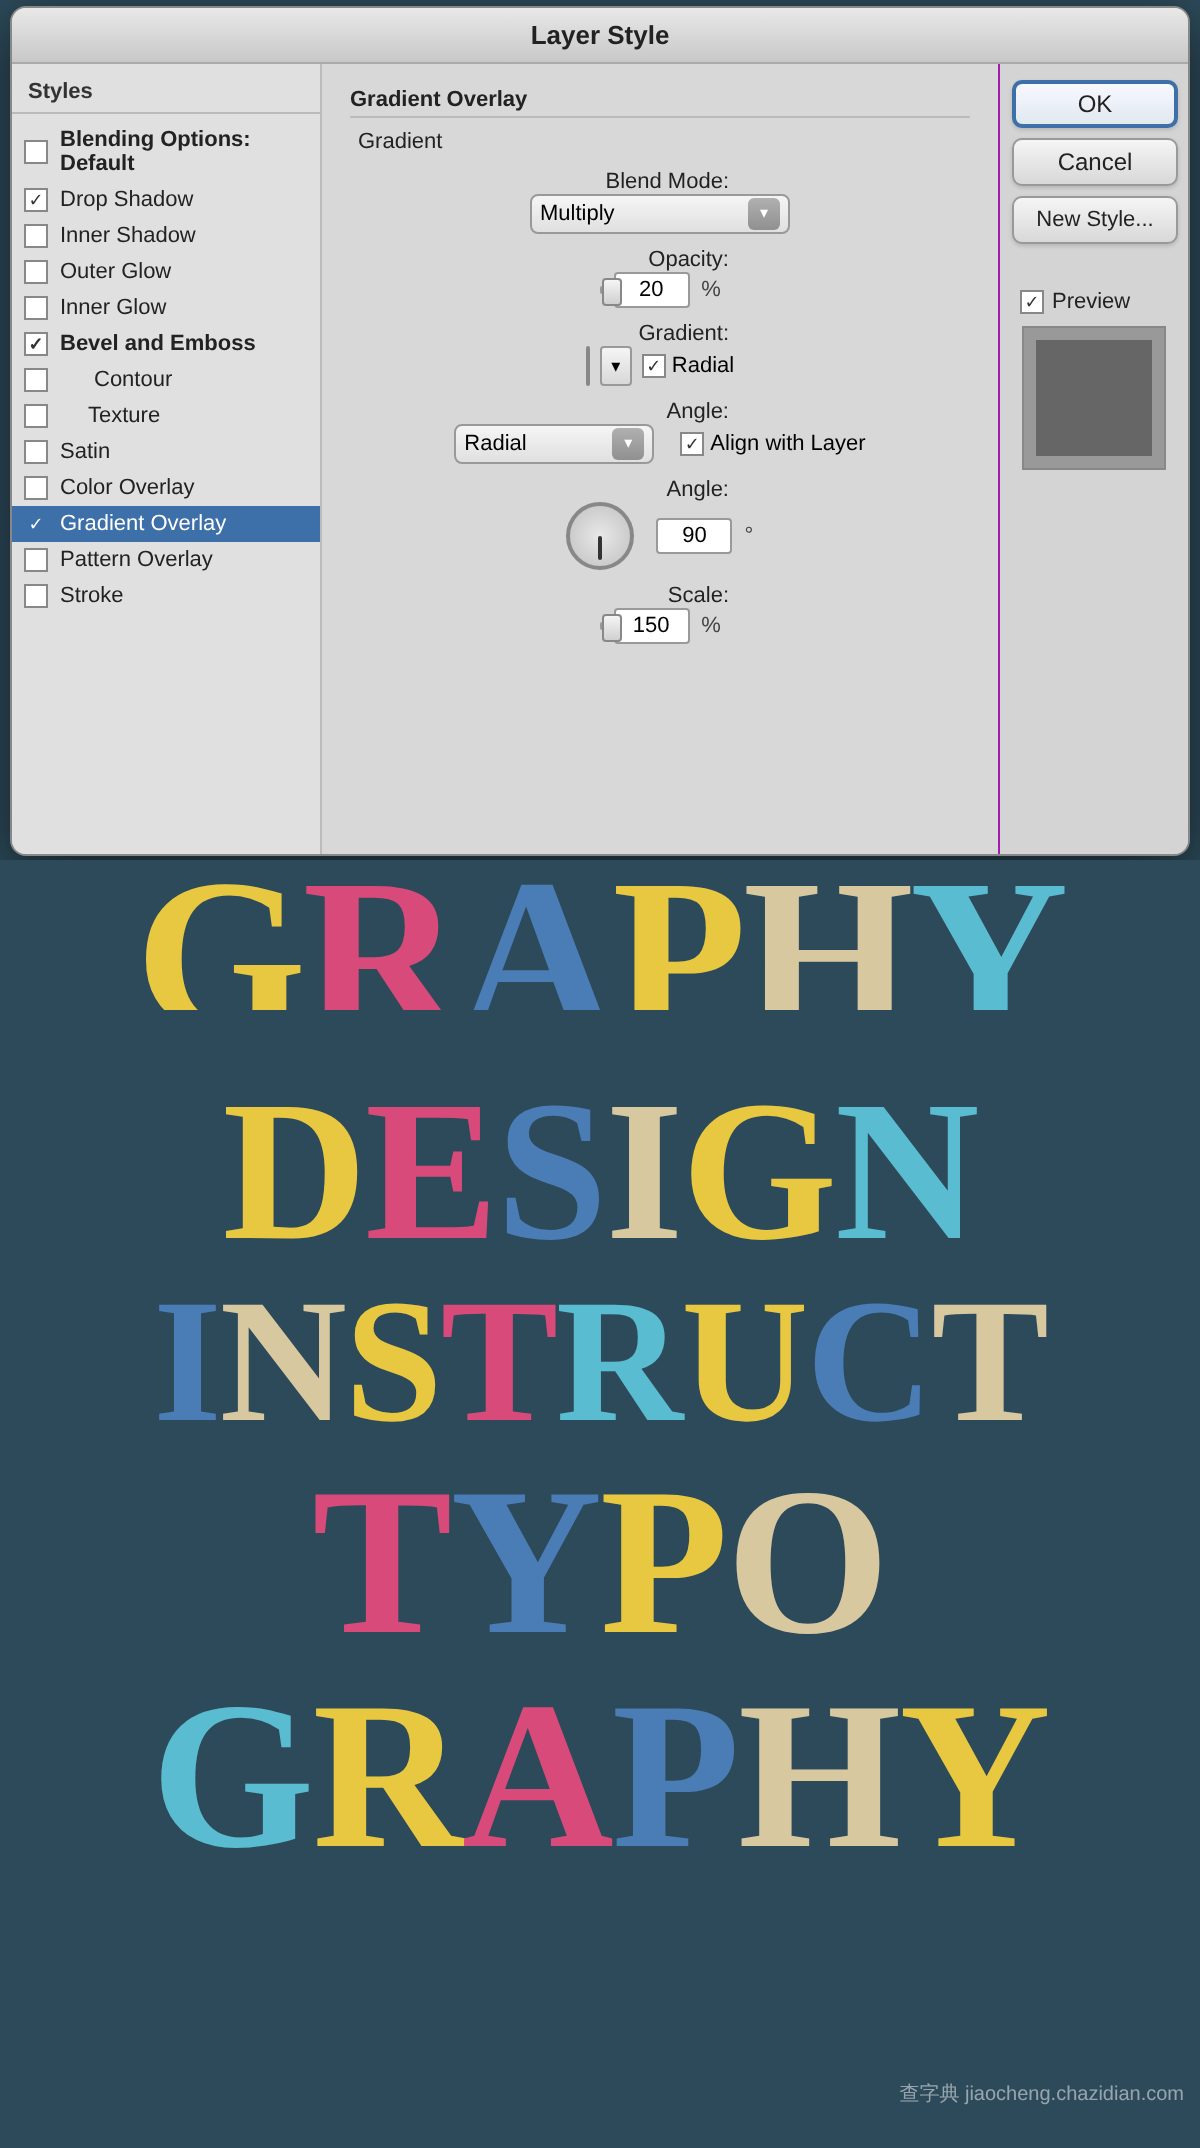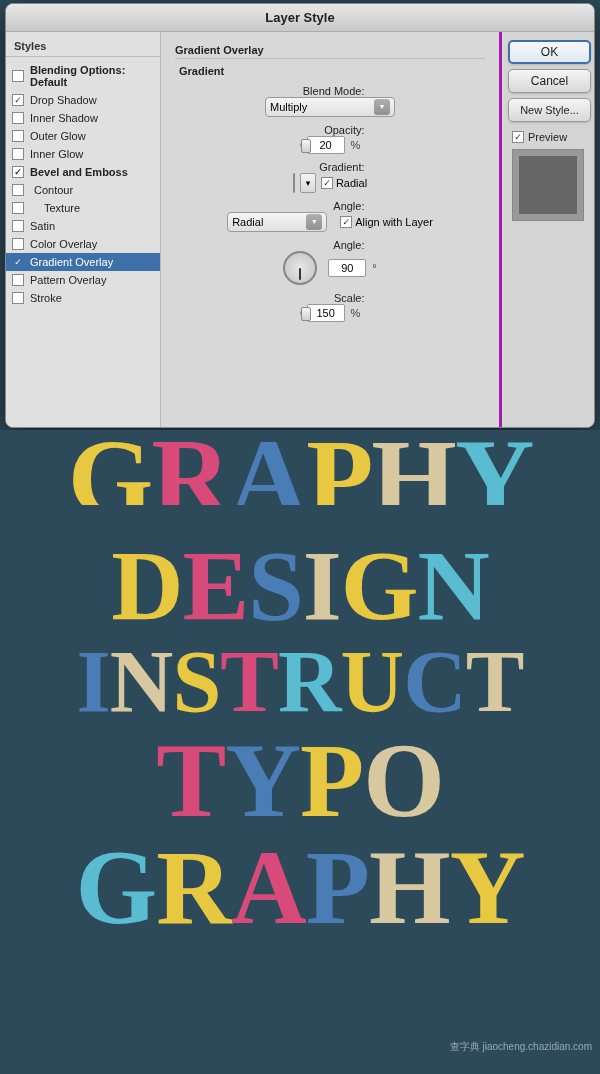--- a/index.html
+++ b/index.html
@@ -140,21 +140,21 @@
       font-size: 11px;
       font-weight: bold;
       color: #222;
       margin-bottom: 6px;
       border-bottom: 1px solid #bbb;
       padding-bottom: 2px;
     }
 
     .subsection-title {
       font-size: 11px;
-      font-weight: bold;
+      font-weight: normal;
       color: #222;
       margin-bottom: 8px;
       padding-left: 4px;
     }
 
     .form-row {
       display: flex;
       align-items: center;
       margin-bottom: 7px;
       flex-direction: column;
@@ -336,21 +336,21 @@
 
     
     .right-panel {
       width: 95px;
       padding: 8px 6px;
       background: #d4d4d4;
       display: flex;
       flex-direction: column;
       gap: 5px;
       flex-shrink: 0;
-      border-left: 3px solid #a21caf;
+      border-left: 1px solid #a21caf;
     }
 
     .dialog-btn {
       width: 83px;
       height: 24px;
       background: linear-gradient(to bottom, #f5f5f5, #d8d8d8);
       border: 1px solid #999;
       border-radius: 5px;
       font-size: 12px;
       color: #222;
@@ -473,21 +473,21 @@
           <span>Outer Glow</span>
         </div>
         <div class="layer-item">
           <span class="checkbox"></span>
           <span>Inner Glow</span>
         </div>
         <div class="layer-item bold-label">
           <span class="checkbox checked"></span>
           <span>Bevel and Emboss</span>
         </div>
-        <div class="layer-item sub-item" style="padding-left:28px;">
+        <div class="layer-item sub-item" style="padding-left:41px;">
           <span class="checkbox"></span>
           <span>Contour</span>
         </div>
         <div class="layer-item sub-item" style="padding-left:38px;">
           <span class="checkbox"></span>
           <span>Texture</span>
         </div>
         <div class="layer-item">
           <span class="checkbox"></span>
           <span>Satin</span>
@@ -588,21 +588,21 @@
               <span class="unit-label">%</span>
             </div>
           </div>
         </div>
       </div>
 
       <div class="right-panel">
         <button class="dialog-btn default-btn">OK</button>
         <button class="dialog-btn">Cancel</button>
         <button class="dialog-btn" style="font-size:11px;">New Style...</button>
-        <div style="margin-top:0;">
+        <div style="margin-top:14px;">
           <label class="preview-label">
             <span class="checkbox-sq checked"></span>
             <span>Preview</span>
           </label>
           <div class="preview-swatch" style="margin-top:6px; background:#999;">
             <div class="preview-inner" style="background:#666; width:58px; height:58px;"></div>
           </div>
         </div>
       </div>
 

